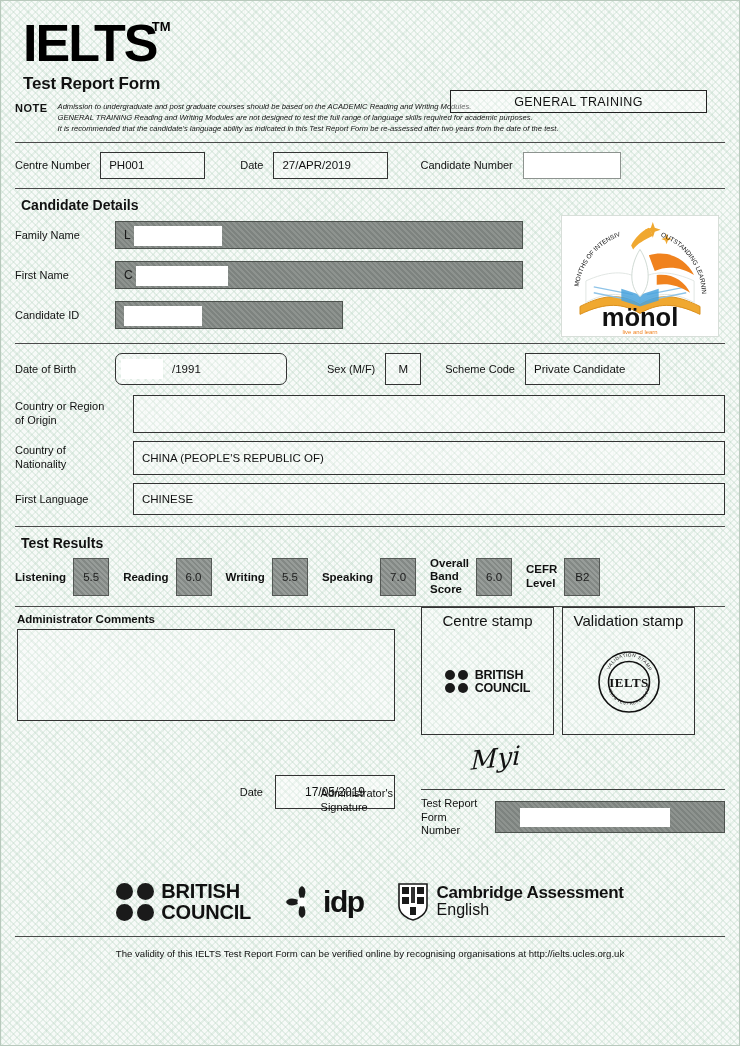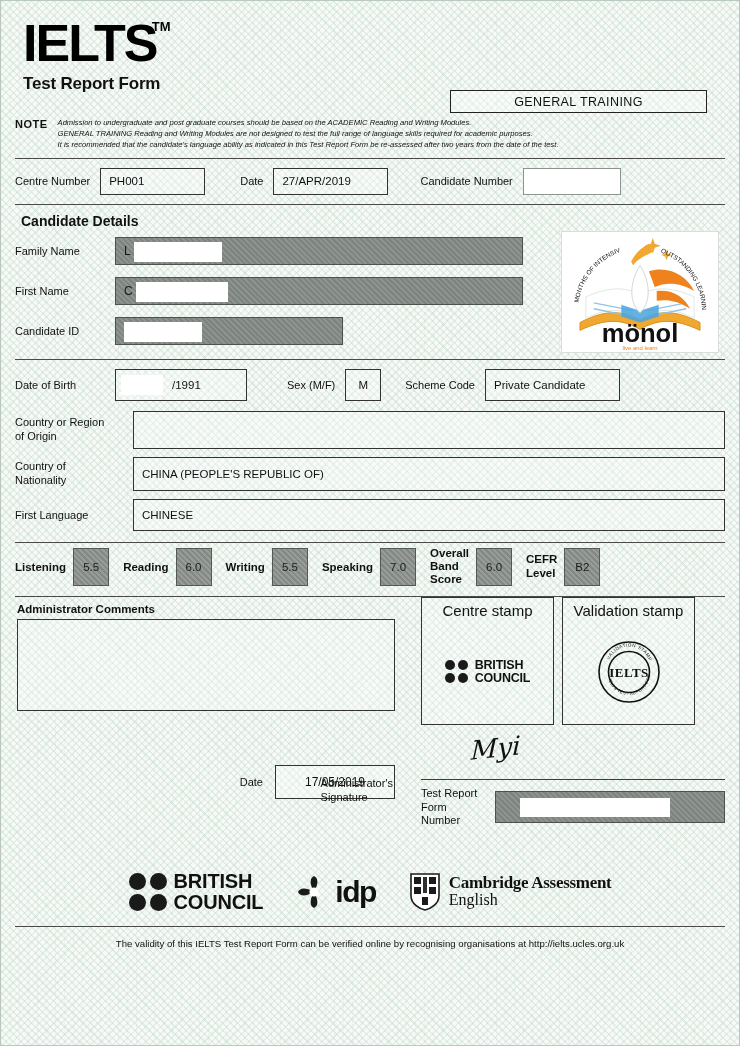--- a/index.html
+++ b/index.html
@@ -82,21 +82,21 @@
     align-items: center;
     justify-content: center;
     font-size: 12.5px;
     letter-spacing: 0.4px;
     z-index: 3;
   }
 
   
   .note-wrap {
     display: flex;
-    margin-top: 24px;
+    margin-top: 8px;
     padding-left: 14px;
   }
   .note-label {
     font-size: 11px;
     font-weight: bold;
     letter-spacing: 0.5px;
     padding-right: 10px;
     white-space: nowrap;
   }
   .note-lines { font-size: 7.6px; font-style: italic; line-height: 1.42; }
@@ -237,21 +237,21 @@
   }
 
   
   .footer-logos {
     display: flex; align-items: center; justify-content: center;
     gap: 34px; margin-top: 16px;
   }
   .idp-mark { display: flex; align-items: center; gap: 4px; }
   .idp-text { font-size: 30px; font-weight: bold; letter-spacing: -1.5px; line-height: 1; }
   .cam-mark { display: flex; align-items: center; gap: 9px; }
-  .cam-text { line-height: 1.06; font-family: Liberation Serif, serif; }
+  .cam-text { line-height: 1.06; }
   .cam-l1 { font-size: 17px; font-weight: bold; letter-spacing: -0.3px; }
   .cam-l2 { font-size: 16px; }
   .footer-rule { height: 1px; background: #4a4a4a; margin: 14px 14px 0 14px; }
   .footer-note { font-size: 9.6px; text-align: center; margin-top: 11px; }
 </style>
 </head>
 <body>
 
 <div id="page">
   <div class="layer">
@@ -354,21 +354,21 @@
           <span></span>
           <span class="white-block" style="left:8px; width:78px;"></span>
         </div>
       </div>
     </div>
 
     <div class="rule" style="margin-top:14px;"></div>
 
     <div class="row" style="margin-top:9px;">
       <div class="lbl" style="width:100px;">Date of Birth</div>
-      <div class="fbox" style="width:132px; height:32px; position:relative;">
+      <div class="fbox" style="width:172px; height:32px; position:relative;border-radius:7px;">
         <span class="white-block" style="left:5px; top:5px; width:42px; height:20px; background:#ffffff;"></span>
         <span style="margin-left:48px;">/1991</span>
       </div>
       <div class="lbl" style="margin-left:40px;">Sex (M/F)</div>
       <div class="fbox" style="width:36px; height:32px; justify-content:center; margin-left:10px;">
         <span>M</span>
       </div>
       <div class="lbl" style="margin-left:24px;">Scheme Code</div>
       <div class="fbox" style="width:135px; height:32px; margin-left:10px;">
         <span>Private Candidate</span>
@@ -397,20 +397,21 @@
 
     <div class="row" style="margin-top:8px;">
       <div class="lbl" style="width:118px;">First Language</div>
       <div class="fbox" style="flex:1; height:32px;">
         <span>CHINESE</span>
       </div>
     </div>
 
     <div class="rule" style="margin-top:11px;"></div>
 
+    <div class="sec-title" style="padding-bottom:2px;">Test Results</div>
 
     <div class="results">
       <span class="res-label">Listening</span>
       <span class="score-box">5.5</span>
 
       <span class="res-label">Reading</span>
       <span class="score-box">6.0</span>
 
       <span class="res-label">Writing</span>
       <span class="score-box">5.5</span>

